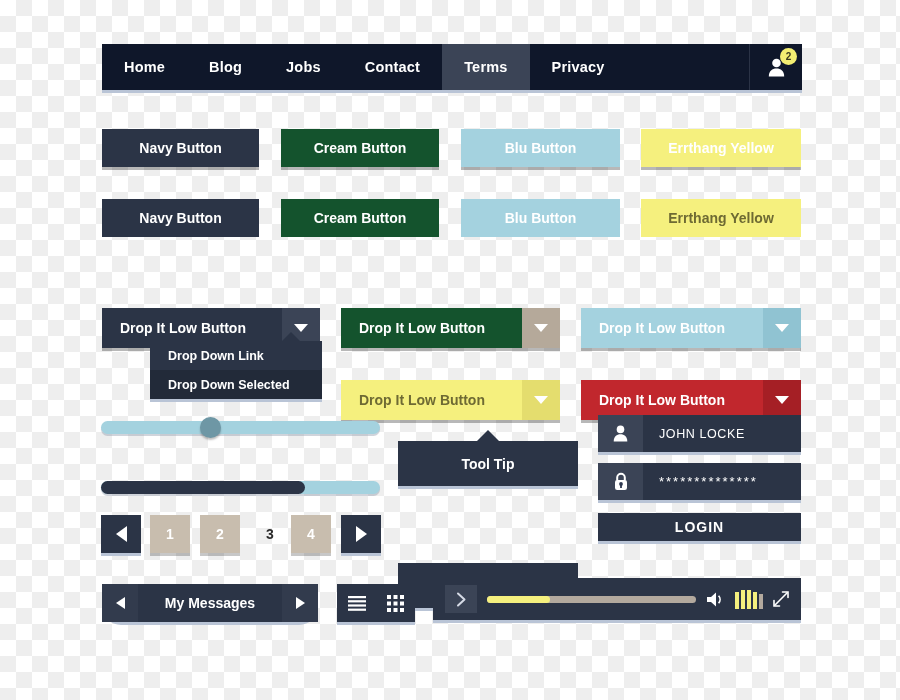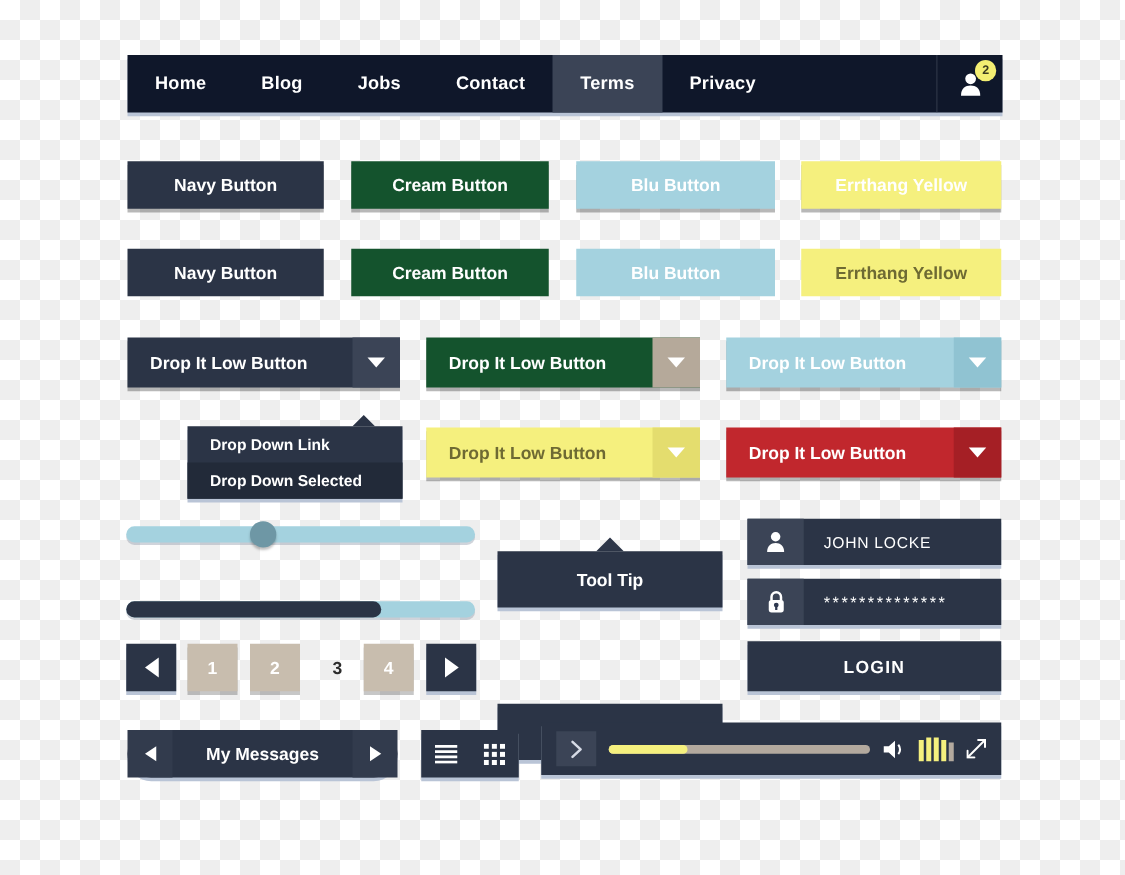--- a/index.html
+++ b/index.html
@@ -55,21 +55,21 @@
   .sh { box-shadow: 0 3px 0 0 rgba(0,0,0,.28); }
   .sh-lite { box-shadow: 0 3px 0 0 #b9c4d6; }
   .navy  { background: #2b3446; color: #ffffff; }
   .cream { background: #14532d; color: #ffffff; }
   .blu   { background: #a4d2df; color: #ffffff; }
   .yel   { background: #f5f07e; color: #ffffff; }
   .yel-dark { background: #f5f07e; color: #6e6a33; }
   .red   { background: #c1272d; color: #ffffff; }
 
   
-  .dd { display: flex; height: 40px; cursor: pointer; }
+  .dd { display: flex; height: 40px; cursor: pointer; margin-top: 38px; }
   .dd .lbl {
     flex: 1; display: flex; align-items: center;
     padding-left: 18px; font-size: 14px; font-weight: bold;
   }
   .dd .car {
     width: 38px; display: flex; align-items: center; justify-content: center;
   }
   .caret { width: 0; height: 0; border-left: 7px solid transparent;
            border-right: 7px solid transparent; border-top: 8px solid #ffffff; }
 
@@ -297,21 +297,21 @@
       <svg width="16" height="19" viewBox="0 0 16 19">
         <path d="M4.2 8.5 L4.2 5.6 A3.8 3.8 0 0 1 11.8 5.6 L11.8 8.5" fill="none" stroke="#ffffff" stroke-width="2"></path>
         <rect x="2" y="8" width="12" height="10" rx="2.2" fill="#ffffff"></rect>
         <circle cx="8" cy="12" r="1.9" fill="#2f3950"></circle>
         <rect x="7.1" y="12" width="1.8" height="4" fill="#2f3950"></rect>
       </svg>
     </div>
     <div class="val pw">**************</div>
   </div>
 
-  <div class="abs btn navy sh-lite" style="left:598px; top:513px; width:203px; height:40px; letter-spacing:1px;">
+  <div class="abs btn navy sh-lite" style="left:598px; top:513px; width:203px; height:28px; letter-spacing:1px;">
     <span>LOGIN</span>
   </div>
 
   <div class="abs pg nv" style="left:101px; top:515px;">
     <span class="tri-l"></span>
   </div>
   <div class="abs pg cr" style="left:150px; top:515px;">
     <span>1</span>
   </div>
   <div class="abs pg cr" style="left:200px; top:515px;">

